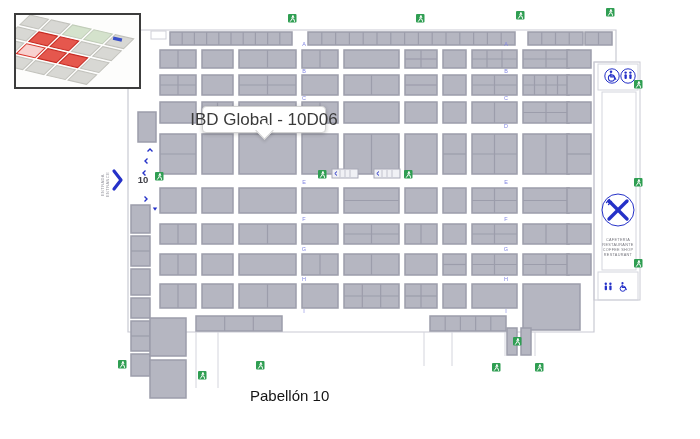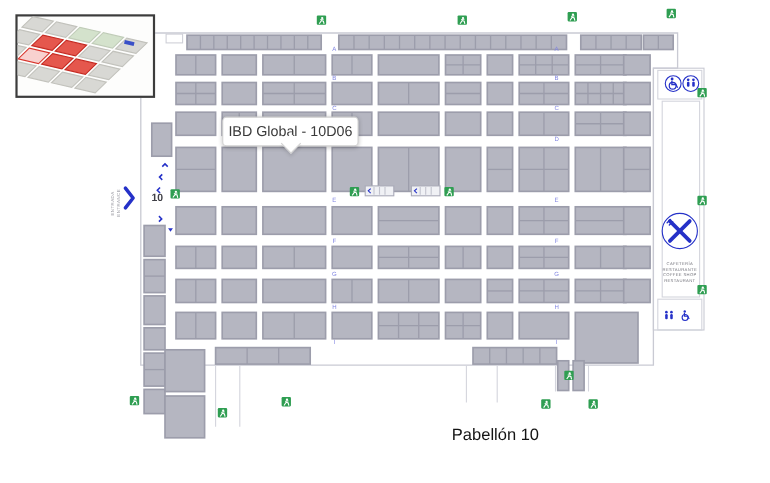--- a/index.html
+++ b/index.html
@@ -5,25 +5,25 @@
   html,body{margin:0;padding:0;}
   body{width:700px;height:439px;position:relative;background:#ffffff;overflow:hidden;
        font-family:"Liberation Sans",sans-serif;}
   svg{font-family:"Liberation Sans",sans-serif;}
   #plan{position:absolute;left:0;top:0;}
   .inset{position:absolute;left:14px;top:13px;width:123px;height:72px;
          border:2px solid #3c3c3c;background:#fdfdfc;box-sizing:content-box;z-index:4;}
   .tooltip{position:absolute;left:202px;top:106px;width:122px;height:25px;background:#fff;
            border:1px solid #d2d2d2;border-radius:4px;box-shadow:0 1px 4px rgba(0,0,0,.22);
            z-index:6;display:flex;align-items:center;justify-content:center;
-           font-size:13px;color:#3a3a3a;white-space:nowrap;}
+           font-size:17px;color:#3a3a3a;white-space:nowrap;}
   .tooltip-tip{position:absolute;left:258px;top:124px;width:12px;height:12px;background:#fff;
            transform:rotate(45deg);border-right:1px solid #d2d2d2;border-bottom:1px solid #d2d2d2;
            box-shadow:2px 2px 3px rgba(0,0,0,.10);z-index:7;}
-  .hall-title{position:absolute;left:250px;top:387px;width:240px;text-align:right;
+  .hall-title{position:absolute;left:250px;top:387px;width:240px;text-align:left;
            font-size:15px;font-weight:500;color:#141414;z-index:3;}
 </style>
 </head>
 <body>
 
 <div class="inset">
   <svg width="123" height="72" viewBox="0 0 123 72">
     <g id="inset-cells" transform="translate(14,0) rotate(13) skewX(-33) scale(0.95,0.9)">
         <rect x="0" y="0" width="20" height="13" fill="#d8d8d4" stroke="#c2c2bc" stroke-width="1.2"></rect>
         <rect x="23" y="0" width="20" height="13" fill="#d8d8d4" stroke="#c2c2bc" stroke-width="1.2"></rect>

